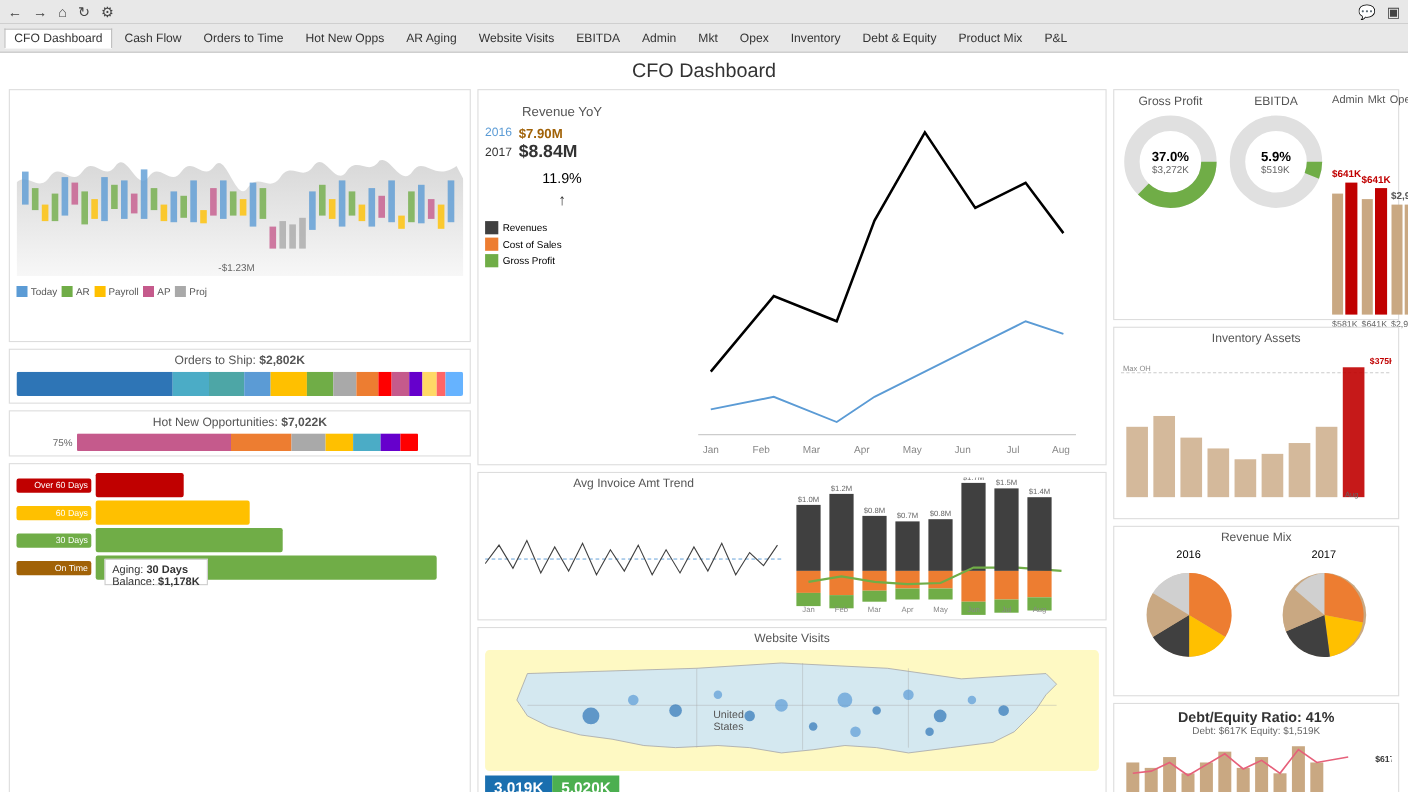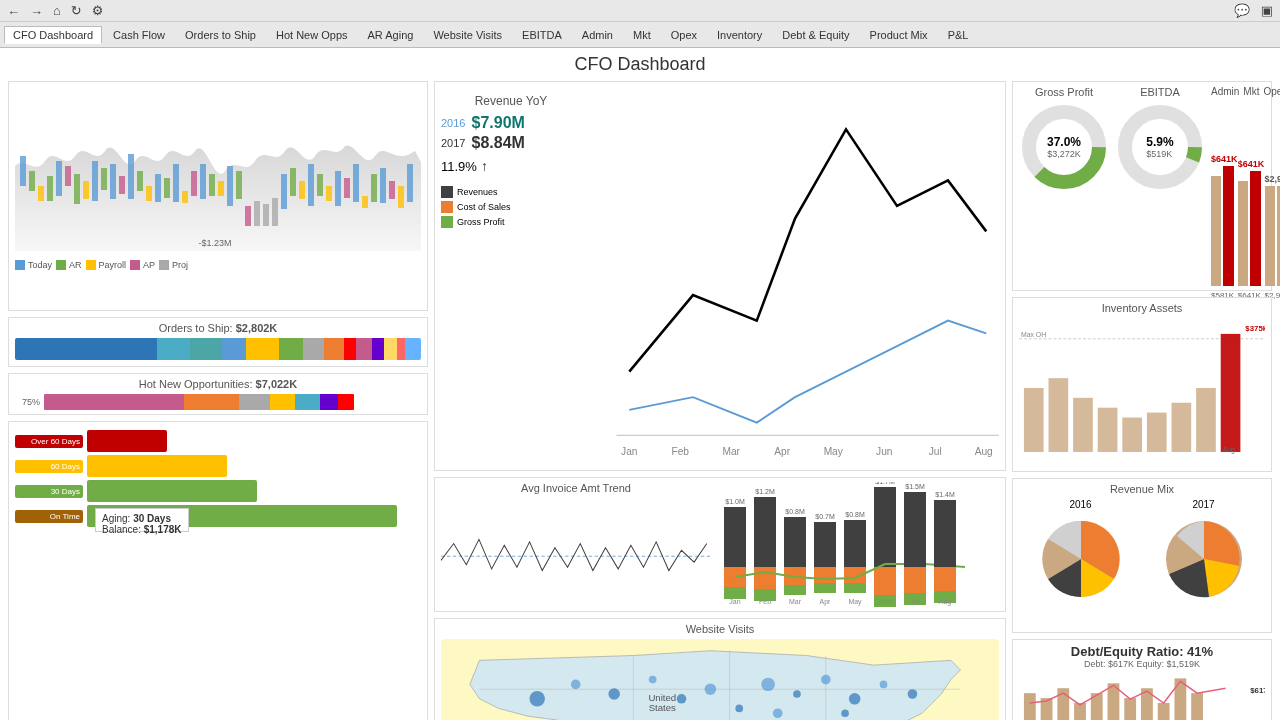--- a/index.html
+++ b/index.html
@@ -27,21 +27,21 @@
     .panel { border: 1px solid #ddd; background: white; padding: 4px 6px; position: relative; }
     .panel-title { font-size: 11px; color: #555; text-align: center; margin-bottom: 4px; }
     
     
     .cashflow-panel { flex: 0 0 auto; height: 230px; }
     .chart-area { position: relative; height: 170px; overflow: hidden; }
     .chart-legend { display: flex; flex-wrap: wrap; gap: 4px; margin-top: 4px; }
     .legend-item { display: flex; align-items: center; gap: 3px; font-size: 9px; color: #555; }
     .legend-color { width: 10px; height: 10px; }
     .orders-bar { height: 22px; display: flex; border-radius: 2px; overflow: hidden; margin-top: 4px; }
-    .opps-bars { display: flex; flex-direction: row; gap: 3px; margin-top: 2px; }
+    .opps-bars { display: flex; flex-direction: row; gap: 3px; margin-top: 2px; margin-left: 26px; }
     .opp-bar-row { display: flex; align-items: center; gap: 4px; }
     .opp-label { font-size: 9px; width: 25px; text-align: right; color: #666; }
     .opp-bar { height: 16px; display: flex; overflow: hidden; border-radius: 1px; }
     .aging-bars { display: flex; flex-direction: column; gap: 3px; margin-top: 4px; }
     .aging-bar-row { display: flex; align-items: center; gap: 4px; position: relative; }
     .aging-label { font-size: 9px; width: 60px; text-align: right; color: #555; padding: 2px 3px; border-radius: 2px; }
     .aging-bar { height: 22px; border-radius: 2px; }
     
     
     .tooltip-box { position: absolute; background: white; border: 1px solid #ccc; padding: 4px 6px; font-size: 10px; color: #333; z-index: 10; left: 160px; bottom: -30px; }
@@ -70,21 +70,21 @@
   <button class="nav-btn">↻</button>
   <button class="nav-btn">⚙</button>
   <span style="flex:1"></span>
   <button class="nav-btn">💬</button>
   <button class="nav-btn">▣</button>
 </div>
 
 <div class="tab-bar">
   <div class="tab active">CFO Dashboard</div>
   <div class="tab">Cash Flow</div>
-  <div class="tab">Orders to Ship</div>
+  <div class="tab">Orders to Time</div>
   <div class="tab">Hot New Opps</div>
   <div class="tab">AR Aging</div>
   <div class="tab">Website Visits</div>
   <div class="tab">EBITDA</div>
   <div class="tab">Admin</div>
   <div class="tab">Mkt</div>
   <div class="tab">Opex</div>
   <div class="tab">Inventory</div>
   <div class="tab">Debt &amp; Equity</div>
   <div class="tab">Product Mix</div>
@@ -252,34 +252,34 @@
             <div class="aging-label" style="background:#a16207;color:white;font-size:8px;width:68px;">On Time</div>
             <div class="aging-bar" style="background:#70ad47;width:310px;"></div>
           </div>
         </div>
       </div>
 
     </div>
 
     <div class="mid-col">
 
-      <div class="panel" style="height:390px;">
+      <div class="panel" style="height:342px;">
         <div style="display:flex;gap:10px;height:100%;">
 
           <div style="width:140px;padding-top:8px;">
             <div style="font-size:12px;color:#555;text-align:center;margin-bottom:6px;">Revenue YoY</div>
             <div style="display:flex;align-items:center;gap:6px;margin-bottom:2px;">
               <span style="color:#5b9bd5;font-size:11px;">2016</span>
-              <span style="color:#0f766e;font-size:16px;font-weight:bold;">$7.90M</span>
+              <span style="color:#a16207;font-size:12px;font-weight:bold;">$7.90M</span>
             </div>
             <div style="display:flex;align-items:center;gap:6px;margin-bottom:6px;">
               <span style="color:#333;font-size:11px;">2017</span>
               <span style="color:#333;font-size:16px;font-weight:bold;">$8.84M</span>
             </div>
-            <div style="display:flex;align-items:center;gap:4px;font-size:13px;">
+            <div style="display:flex;align-items:center;gap:4px;font-size:13px;flex-direction:column;">
               <span>11.9%</span>
               <span style="color:#333;font-size:14px;">↑</span>
             </div>
 
             <div style="margin-top:12px;">
               <div style="display:flex;align-items:center;gap:4px;margin-bottom:3px;">
                 <div style="width:12px;height:12px;background:#404040;"></div>
                 <span style="font-size:9px;">Revenues</span>
               </div>
               <div style="display:flex;align-items:center;gap:4px;margin-bottom:3px;">

